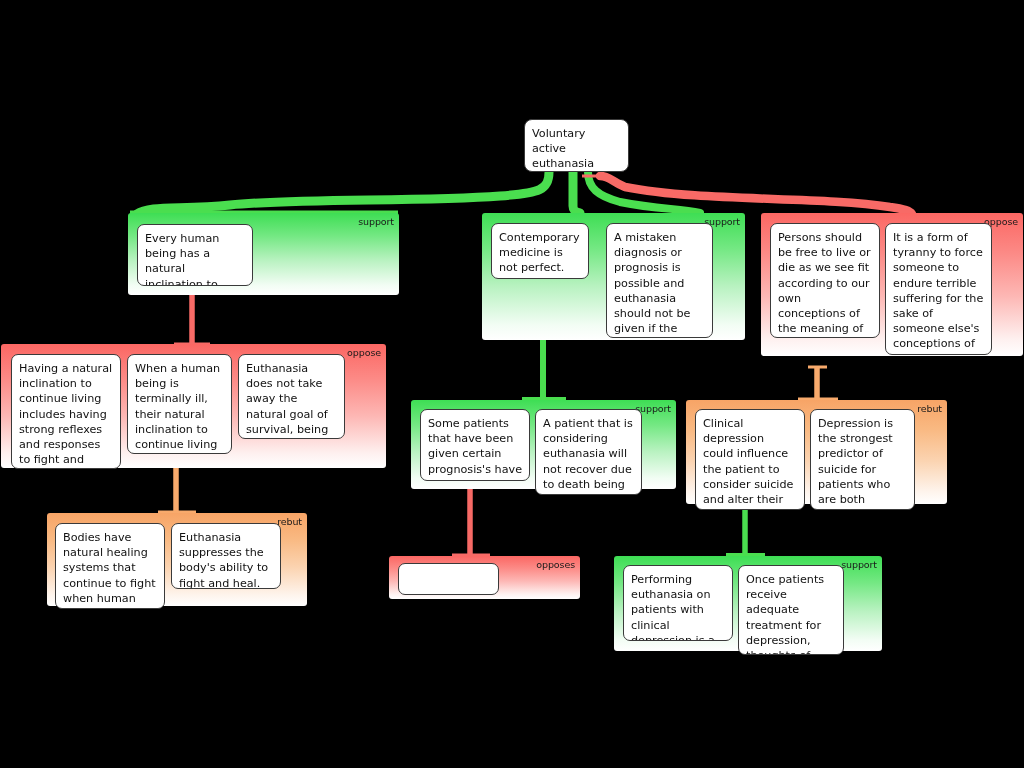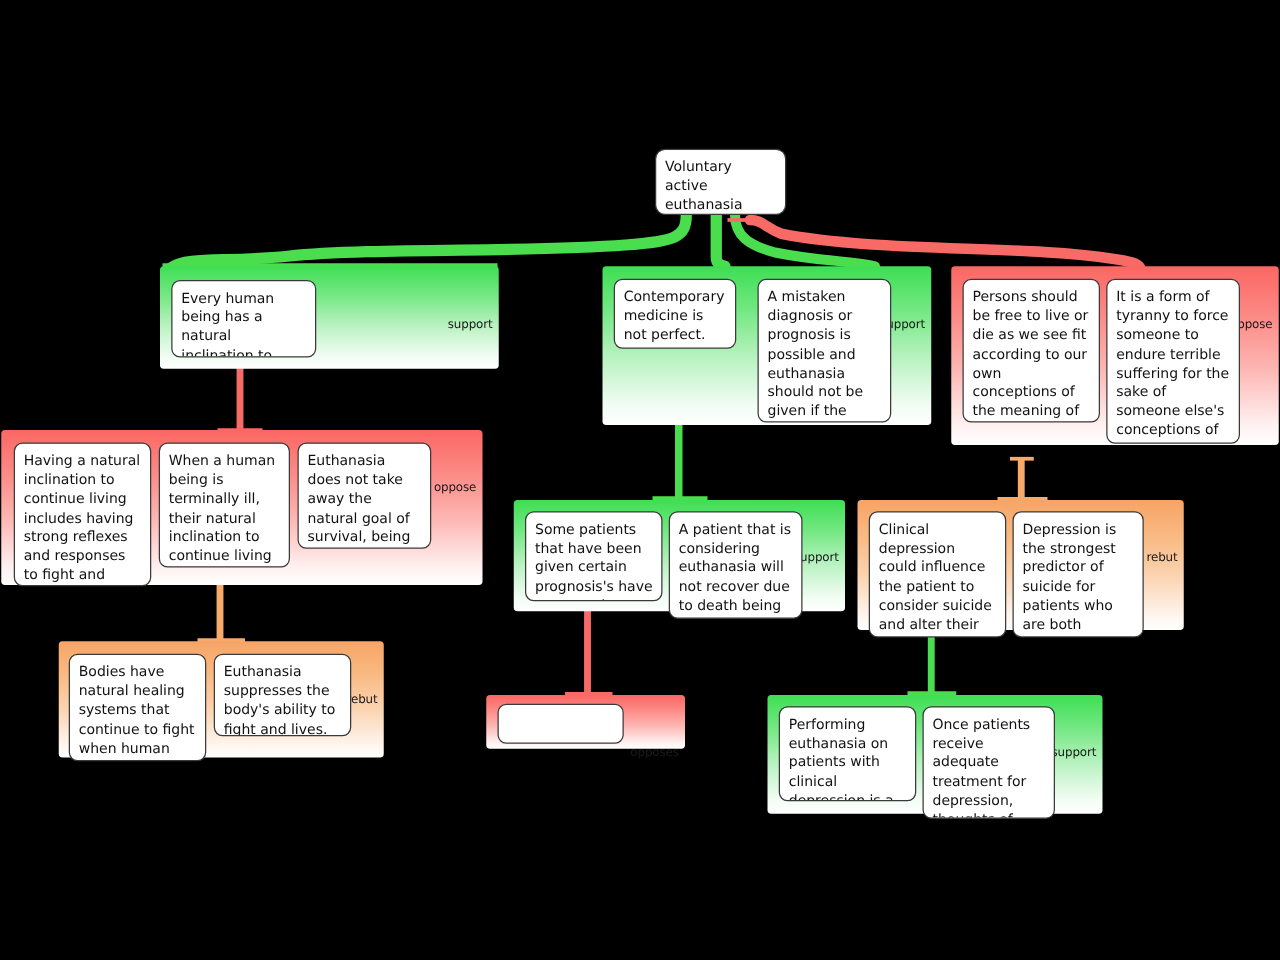--- a/index.html
+++ b/index.html
@@ -38,21 +38,20 @@
     background: linear-gradient(to bottom, #f7a466 0%, #f9b982 28%, #fbd3b0 58%, #fef4ec 88%, #ffffff 100%);
   }
   .group-label {
     position: absolute;
     top: 3px; right: 5px;
     font-size: 9.5px;
     color: #1a1a1a;
     font-family: "DejaVu Sans", sans-serif;
     letter-spacing: -0.1px;
     white-space: nowrap;
-    margin-top: 38px;
   }
   .node {
     position: absolute;
     background: #ffffff;
     border: 1.3px solid #3a3a3a;
     border-radius: 7px;
     padding: 6px 7px 5px 7px;
     font-size: 11.2px;
     line-height: 15.2px;
     color: #111111;
@@ -126,21 +125,21 @@
       <span>Euthanasia does not take away the natural goal of survival, being terminally ill does.</span>
     </div>
   </div>
 
   <div class="group rebut" style="left:47px; top:513px; width:260px; height:93px;">
     <span class="group-label">rebut</span>
     <div class="node" style="left:8px; top:10px; width:110px; height:86px;">
       <span>Bodies have natural healing systems that continue to fight when human beings are terminally ill.</span>
     </div>
     <div class="node" style="left:124px; top:10px; width:110px; height:66px;">
-      <span>Euthanasia suppresses the body's ability to fight and lives.</span>
+      <span>Euthanasia suppresses the body's ability to fight and heal.</span>
     </div>
   </div>
 
   <div class="group support" style="left:482px; top:213px; width:263px; height:127px;">
     <span class="group-label">support</span>
     <div class="node" style="left:9px; top:10px; width:98px; height:56px;">
       <span>Contemporary medicine is not perfect.</span>
     </div>
     <div class="node" style="left:124px; top:10px; width:107px; height:115px;">
       <span>A mistaken diagnosis or prognosis is possible and euthanasia should not be given if the patient could possible live.</span>
@@ -150,21 +149,21 @@
   <div class="group support" style="left:411px; top:400px; width:265px; height:89px;">
     <span class="group-label">support</span>
     <div class="node" style="left:9px; top:9px; width:110px; height:72px;">
       <span>Some patients that have been given certain prognosis's have recovered miraculously.</span>
     </div>
     <div class="node" style="left:124px; top:9px; width:107px; height:86px;">
       <span>A patient that is considering euthanasia will not recover due to death being irreversible.</span>
     </div>
   </div>
 
-  <div class="group oppose" style="left:389px; top:556px; width:159px; height:43px;">
+  <div class="group oppose" style="left:389px; top:556px; width:191px; height:43px;">
     <span class="group-label">opposes</span>
     <div class="node" style="left:9px; top:7px; width:101px; height:32px;">
       <span></span>
     </div>
   </div>
 
   <div class="group oppose" style="left:761px; top:213px; width:262px; height:143px;">
     <span class="group-label">oppose</span>
     <div class="node" style="left:9px; top:10px; width:110px; height:115px;">
       <span>Persons should be free to live or die as we see fit according to our own conceptions of the meaning of life and death.</span>

